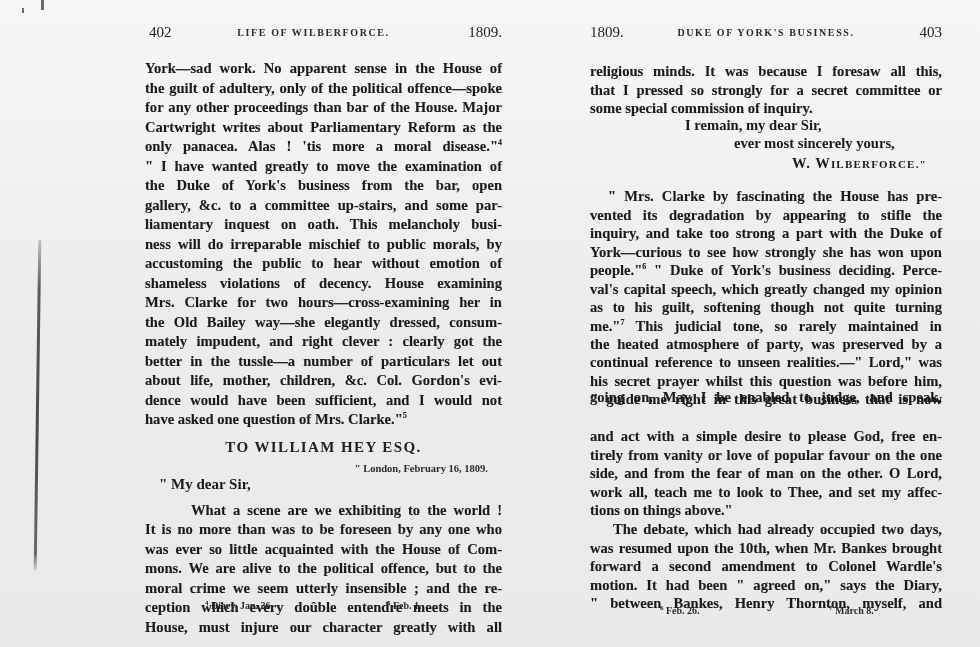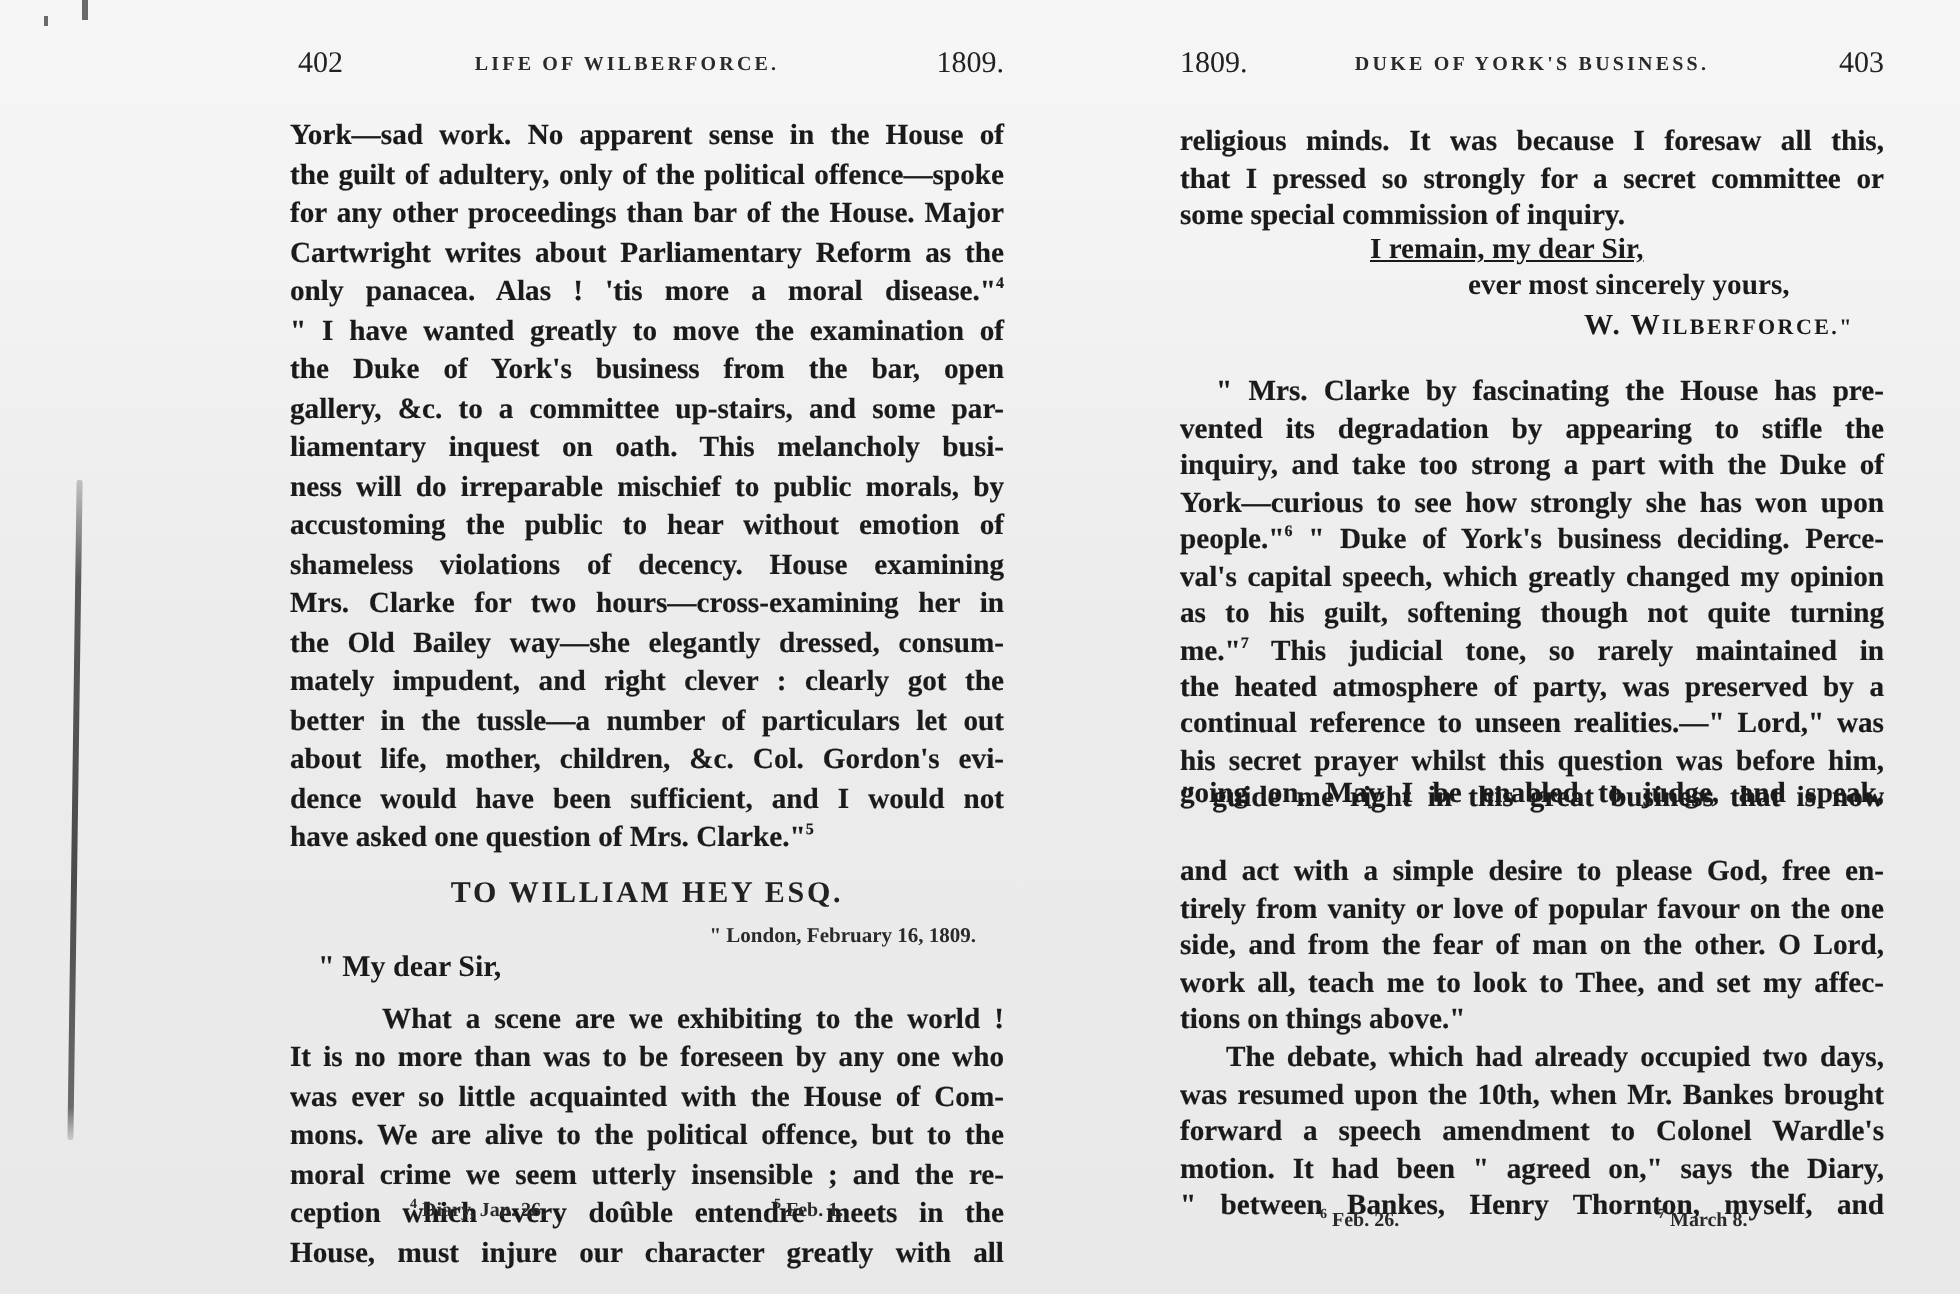--- a/index.html
+++ b/index.html
@@ -202,21 +202,21 @@
     <span class="title">DUKE OF YORK'S BUSINESS.</span>
     <span class="pg-num">403</span>
   </div>
 
   <div>
     <div class="line" style="top:61px">religious minds.  It was because I foresaw all this,</div>
     <div class="line" style="top:80px">that I pressed so strongly for a secret committee or</div>
     <div class="line last" style="top:98px">some special commission of inquiry.</div>
   </div>
 
-  <div class="closing" style="top:117px; left:95px;text-decoration:underline;">I remain, my dear Sir,</div>
+  <div class="closing" style="top:117px; left:95px;">I remain, my dear Sir,</div>
   <div class="closing" style="top:135px; left:144px;">ever most sincerely yours,</div>
   <div class="signature" style="top:155px; left:202px;"><span>W. W</span><span class="sc">ILBERFORCE."</span></div>
 
   <div>
     <div class="line indent" style="top:186px">" Mrs. Clarke by fascinating the House has pre-</div>
     <div class="line" style="top:205px">vented its degradation by appearing to stifle the</div>
     <div class="line" style="top:223px">inquiry, and take too strong a part with the Duke of</div>
     <div class="line" style="top:242px">York—curious to see how strongly she has won upon</div>
     <div class="line" style="top:260px; text-align-last: justify;"><span>people."</span><sup>6</sup><span> " Duke of York's business deciding.  Perce-</span></div>
     <div class="line" style="top:279px">val's capital speech, which greatly changed my opinion</div>
@@ -230,21 +230,21 @@
     <div class="line" style="top:426px">and act with a simple desire to please God, free en-</div>
     <div class="line" style="top:445px">tirely from vanity or love of popular favour on the one</div>
     <div class="line" style="top:463px">side, and from the fear of man on the other.  O Lord,</div>
     <div class="line" style="top:482px">work all, teach me to look to Thee, and set my affec-</div>
     <div class="line last" style="top:500px">tions on things above."</div>
   </div>
 
   <div>
     <div class="line indent" style="top:519px; left:23px;">The debate, which had already occupied two days,</div>
     <div class="line" style="top:538px">was resumed upon the 10th, when Mr. Bankes brought</div>
-    <div class="line" style="top:556px">forward a speech amendment to Colonel Wardle's</div>
+    <div class="line" style="top:556px">forward a second amendment to Colonel Wardle's</div>
     <div class="line" style="top:575px">motion.  It had been " agreed on," says the Diary,</div>
     <div class="line" style="top:593px">" between Bankes, Henry Thornton, myself, and</div>
   </div>
 </div>
 
 <div class="footnote" style="top:605px; left:660px;">
   <sup>6</sup> <span>Feb. 26.</span>
 </div>
 <div class="footnote" style="top:605px; left:829px;">
   <sup>7</sup> <span>March 8.</span>

